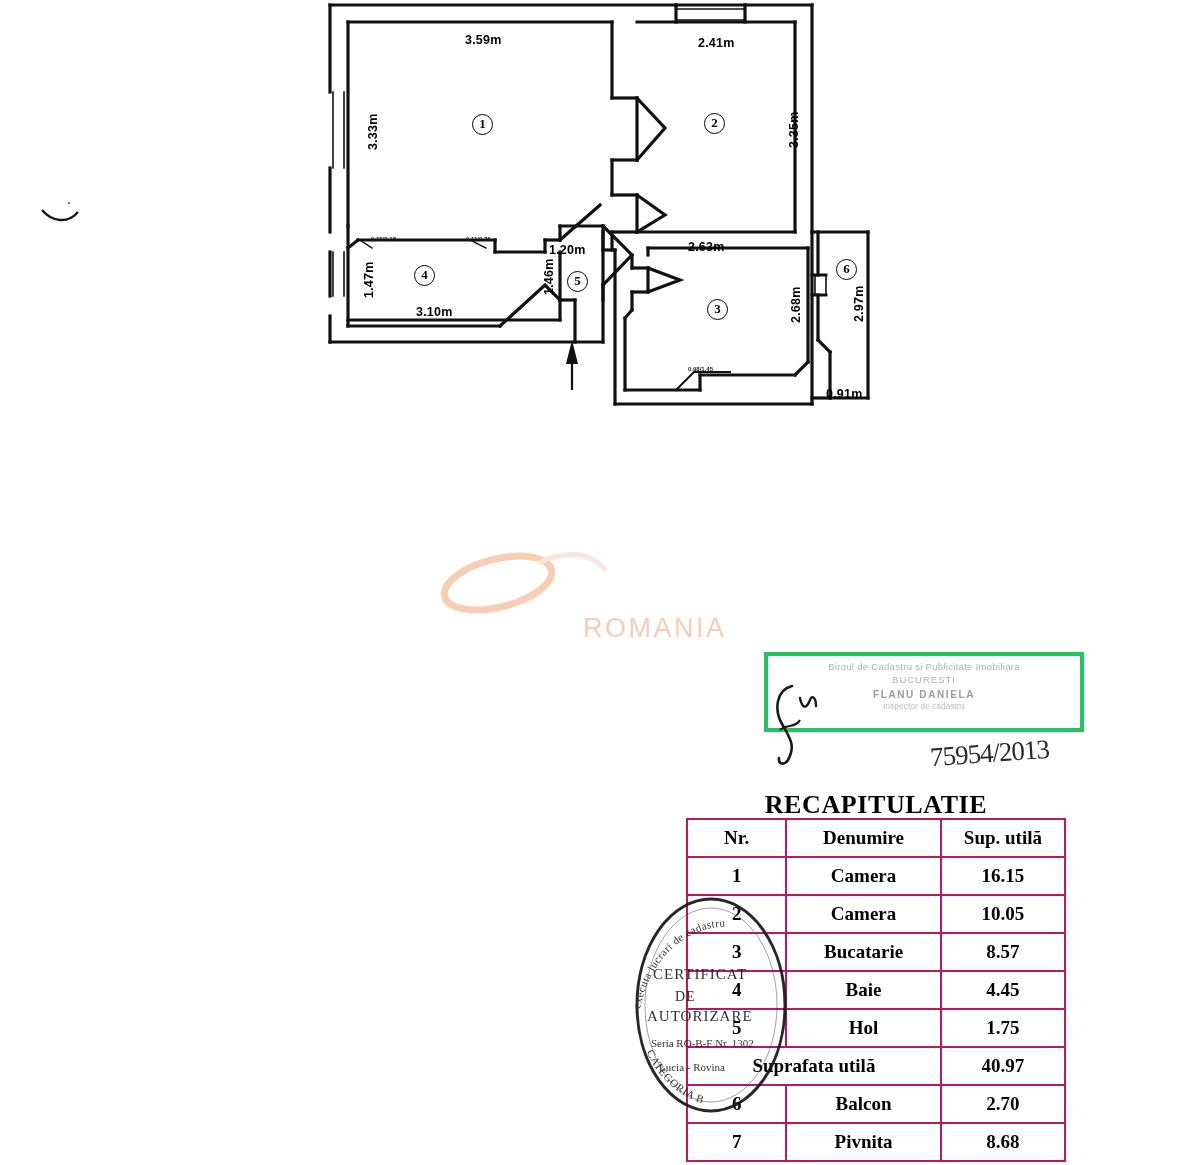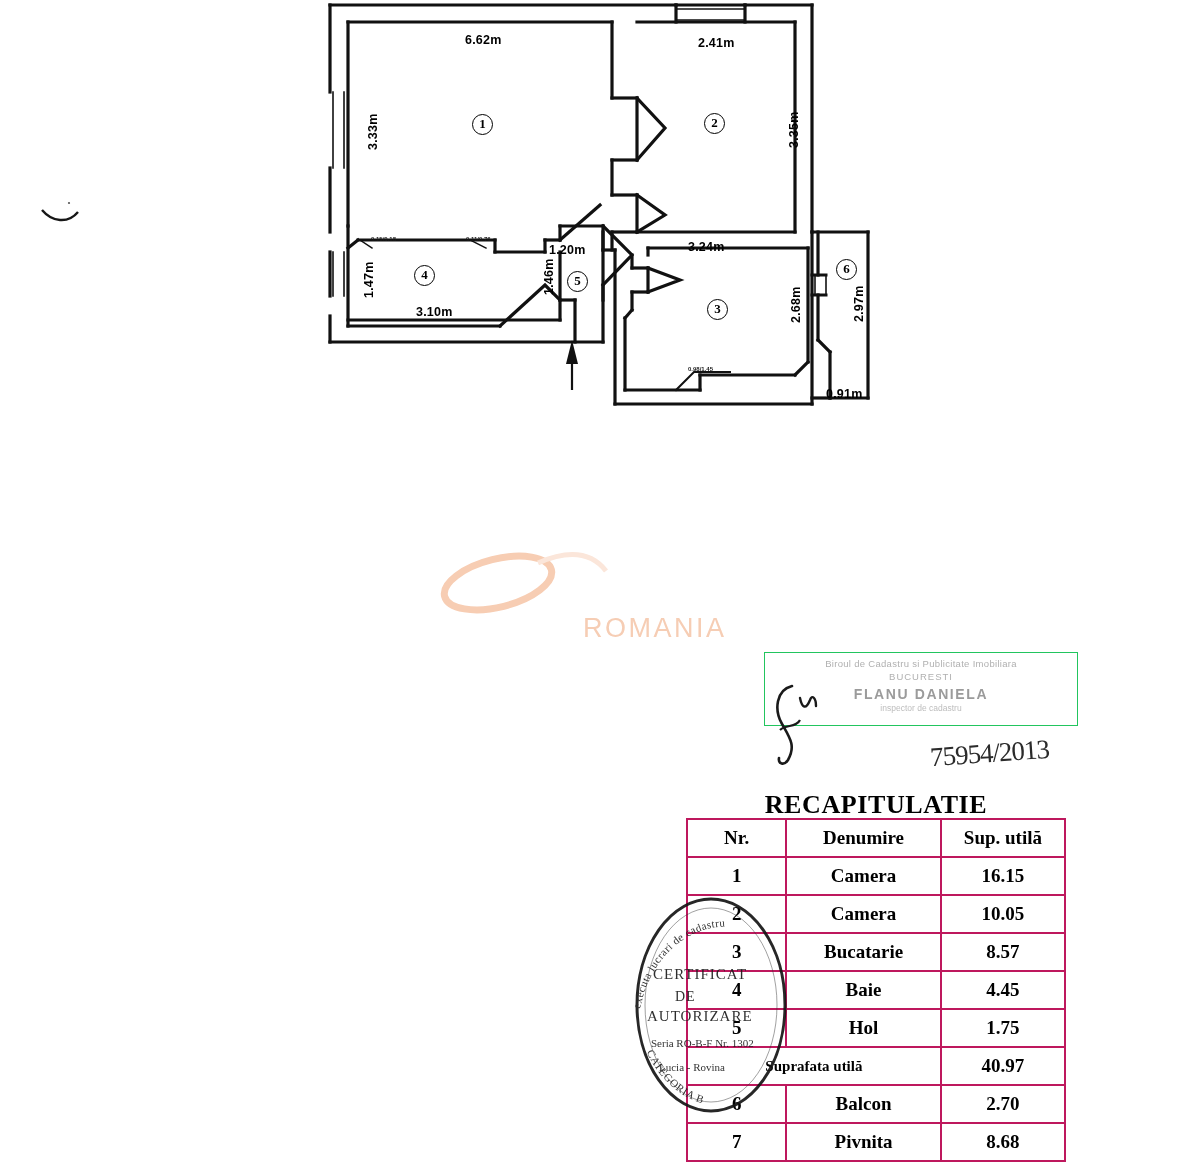--- a/index.html
+++ b/index.html
@@ -70,30 +70,30 @@
     letter-spacing: 2.5px;
     color: #f6cdb4;
     white-space: nowrap;
   }
 
   
   #office-stamp {
     position: absolute;
     left: 764px; top: 652px;
     width: 312px; height: 72px;
-    border: 1px solid #22c55e;
+    border: 4px solid #22c55e;
     color: #b0b0b0;
     font-family: "Liberation Sans", sans-serif;
     text-align: center;
     overflow: hidden;
   }
   #office-stamp .os-l1 { font-size: 9.5px; margin-top: 5px; letter-spacing:.3px; }
   #office-stamp .os-l2 { font-size: 9.5px; margin-top: 2px; letter-spacing: 1px; }
   #office-stamp .os-l3 {
-    font-size: 14px; margin-top: 4px; letter-spacing: 1.6px;
+    font-size: 10px; margin-top: 4px; letter-spacing: 1.6px;
     color: #9b9b9b; font-weight: bold;
   }
   #office-stamp .os-l4 { font-size: 8.5px; margin-top: 1px; color: #bdbdbd; }
 
   #signature {
     position: absolute;
     left: 770px; top: 680px;
     width: 70px; height: 90px;
     pointer-events: none;
   }
@@ -133,21 +133,21 @@
     padding: 2px 11px;
     height: 32px;
     background: transparent;
   }
   #recap .c-nr    { width: 97px;  text-align: center; }
   #recap .c-name  { width: 152px; text-align: center; }
   #recap .c-val   { width: 125px; text-align: center; }
   #recap .hdr-nr  { text-align: center; }
   #recap .total-label {
     text-align: center;
-    font-size: 15px;
+    font-size: 19px;
     border-radius: 12px;
   }
 
   
   #auth-stamp {
     position: absolute;
     left: 633px; top: 893px;
     width: 154px; height: 222px;
     pointer-events: none;
     opacity: .92;
@@ -286,27 +286,27 @@
         <path d="M676,390 L694,372 L730,372"></path>
       </g>
     </g>
 
     <g>
       <line x1="572" y1="390" x2="572" y2="348" stroke="#111" stroke-width="2.2"></line>
       <polygon points="572,340 566,364 578,364" fill="#111"></polygon>
     </g>
   </svg>
 
-  <div class="dim" style="left:465px; top:33px;">6.62m</div>
+  <div class="dim" style="left:465px; top:33px;">3.59m</div>
   <div class="dim vert" style="left:366px; top:150px;">3.33m</div>
 
   <div class="dim" style="left:698px; top:36px;">2.41m</div>
   <div class="dim vert" style="left:787px; top:148px;">3.35m</div>
 
-  <div class="dim" style="left:688px; top:240px;">3.24m</div>
+  <div class="dim" style="left:688px; top:240px;">2.63m</div>
   <div class="dim vert" style="left:789px; top:323px;">2.68m</div>
 
   <div class="dim" style="left:416px; top:305px;">3.10m</div>
   <div class="dim vert" style="left:362px; top:298px;">1.47m</div>
 
   <div class="dim" style="left:549px; top:243px;">1.20m</div>
   <div class="dim vert" style="left:542px; top:295px;">1.46m</div>
 
   <div class="dim vert" style="left:852px; top:322px;">2.97m</div>
   <div class="dim" style="left:826px; top:387px;">0.91m</div>

